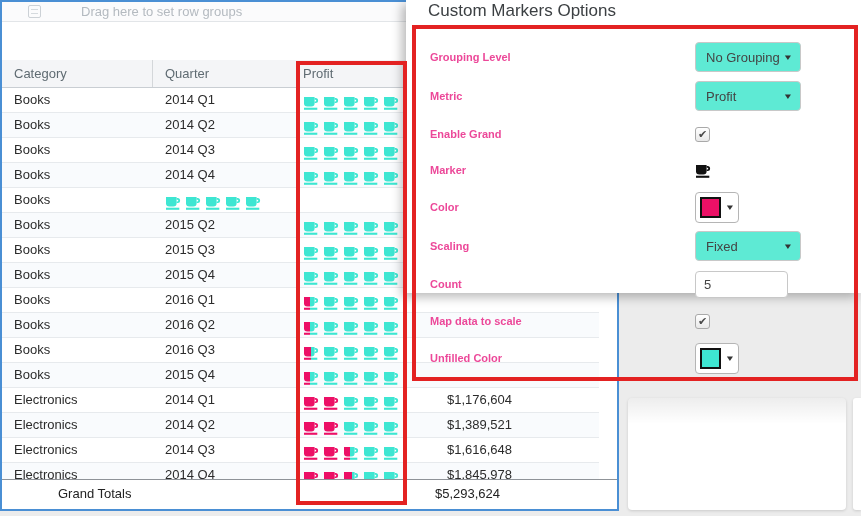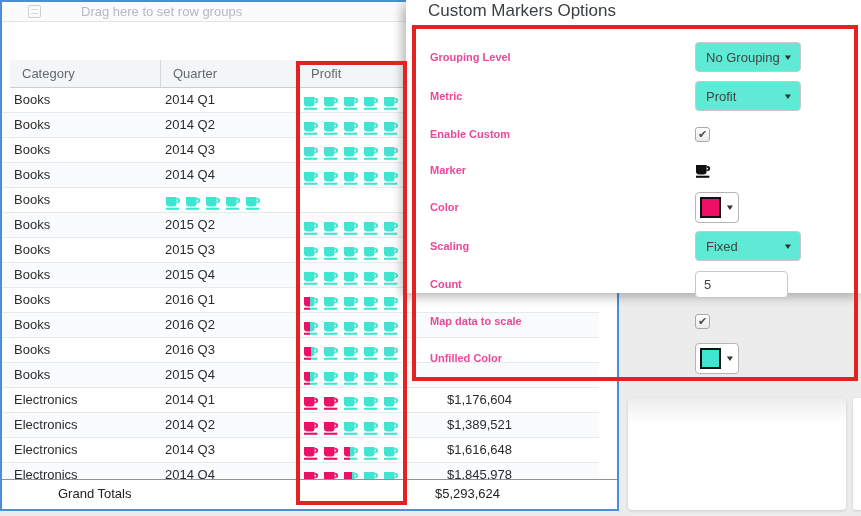--- a/index.html
+++ b/index.html
@@ -15,21 +15,21 @@
   .drop-zone.dz2 { border-bottom:1px solid #d6dade; }
   .drop-icon { width:13px; height:13px; border:1px solid #ccd1d6; border-radius:2px;
     margin-left:26px; position:relative; flex:none; }
   .drop-icon::before, .drop-icon::after { content:""; position:absolute; background:#d5dade; }
   .drop-icon.rows::before { left:2px; right:2px; top:3px; height:1px; }
   .drop-icon.rows::after  { left:2px; right:2px; top:7px; height:1px; }
   .drop-icon.cols::before { top:2px; bottom:2px; left:3px; width:1px; }
   .drop-icon.cols::after  { top:2px; bottom:2px; left:7px; width:1px; }
   .drop-label { color:#b4bac0; font-size:13px; margin-left:16px; }
 
-  .grid-header { position:absolute; left:8px; top:58px; width:615px; height:28px;
+  .grid-header { position:absolute; left:0; top:58px; width:615px; height:28px;
     background:#f4f5f7; border-bottom:1px solid #c9ced3; display:flex; }
   .h-cell { font-size:13px; color:#5f6b72; padding-left:12px; line-height:27px; }
   .h-cell.sep { border-right:1px solid #d4d7da; }
   .c-cat    { width:151px; flex:none; }
   .c-qtr    { width:138px; flex:none; }
   .c-profit { width:144px; flex:none; }
   .c-val    { flex:1; }
 
   .grid-body { position:absolute; left:0; top:86px; width:615px; height:391px;
     overflow:hidden; background:#fff; }
@@ -675,21 +675,21 @@
         <div class="field-row" style="top: 79px;">
           <span class="field-label">Metric</span>
           <span class="field-ctl">
             <div class="select">
               <span class="sel-val">Profit</span>
               <span class="caret">▼</span>
             </div>
           </span>
         </div>
         <div class="field-row" style="top: 117px;">
-          <span class="field-label">Enable Custom</span>
+          <span class="field-label">Enable Grand</span>
           <span class="field-ctl">
             <span class="checkbox">✔</span>
           </span>
         </div>
         <div class="field-row" style="top: 153px;">
           <span class="field-label">Marker</span>
           <span class="field-ctl">
             <svg class="cup" width="17" height="15" viewBox="0 0 17 15">
               <path fill="#111111" d="M1 2h10.6v6.2a3.3 3.3 0 0 1-3.3 3.3H4.3A3.3 3.3 0 0 1 1 8.2Z"></path>
               <path fill="#111111" d="M11.6 3.1h1a2.5 2.5 0 0 1 0 5h-1V6.4h.8a.85.85 0 0 0 0-1.7h-.8Z"></path>

